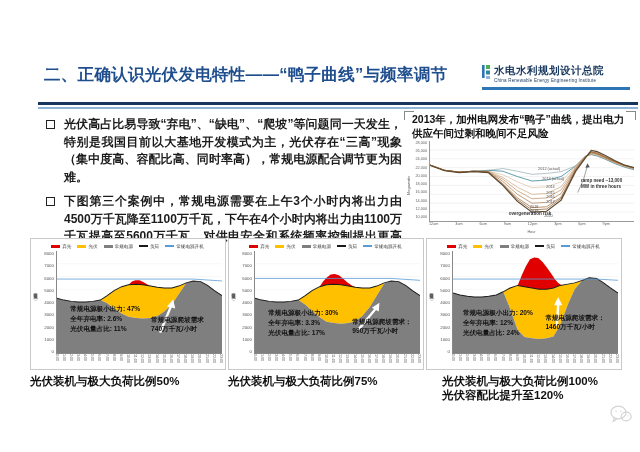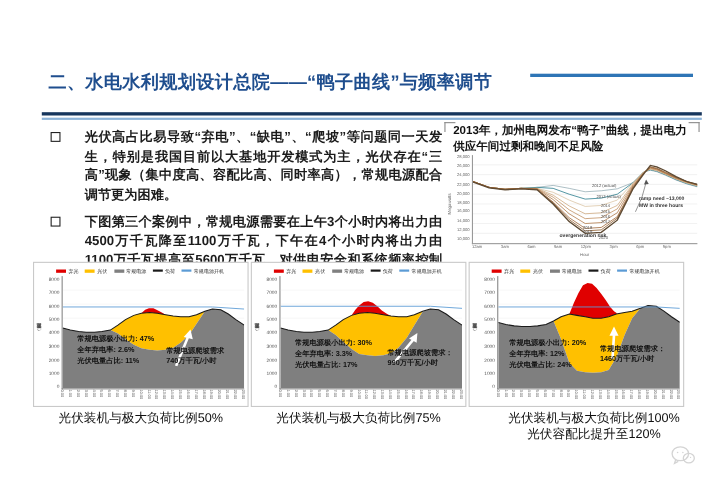--- a/index.html
+++ b/index.html
@@ -13,21 +13,21 @@
   .institute{right:6px;top:64px;width:152px;}
   .inst-row{display:flex;align-items:flex-start;gap:3px;}
   .inst-name{font-size:10.5px;font-weight:bold;color:#17365D;letter-spacing:0.5px;line-height:1.2;}
   .inst-sub{font-size:4.5px;color:#17365D;letter-spacing:0.2px;margin-top:1px;}
   .inst-underline{margin-top:3px;height:2.5px;background:#2E75B6;width:148px;}
   .rule1{left:38px;top:102px;right:2px;height:2.5px;background:#17365D;}
   .rule2{left:38px;top:106.5px;right:2px;height:2px;background:#8DB4D9;}
 
   
   .bullets{left:46px;top:116px;width:356px;}
-  .bullet{display:flex;gap:22px;margin-bottom:7px;}
+  .bullet{display:flex;gap:9px;margin-bottom:7px;}
   .bmark{flex:0 0 auto;width:7px;height:7px;border:1.6px solid #222;margin-top:4px;}
   .btext{font-size:12px;font-weight:bold;color:#1c1c1c;line-height:1.46;text-align:justify;}
 
   
   .duckbox{left:404px;top:111px;width:232px;height:126px;}
   .duckcap{position:absolute;left:8px;right:8px;top:2px;font-size:10.5px;font-weight:bold;
            color:#111;line-height:1.3;text-align:left;}
   .corner{position:absolute;width:9px;height:8px;top:0;}
   .corner.l{left:0;border-left:1.5px solid #8a8a8a;border-top:1.5px solid #8a8a8a;}
   .corner.r{right:0;border-right:1.5px solid #8a8a8a;border-top:1.5px solid #8a8a8a;}
@@ -60,34 +60,48 @@
   .pylabel{writing-mode:vertical-rl;transform:rotate(180deg);font-size:4.6px;color:#444;
            flex:0 0 7px;text-align:center;}
   .pyticks{flex:0 0 14px;display:flex;flex-direction:column;justify-content:space-between;
            align-items:flex-end;font-size:4.4px;color:#555;padding-right:2px;}
   .pplot{position:relative;flex:1;border-left:1px solid #888;border-bottom:1px solid #888;}
   .pplot svg{position:absolute;inset:0;width:100%;height:100%;}
   .stats{position:absolute;font-size:6.6px;font-weight:bold;color:#111;line-height:1.5;white-space:nowrap;}
   .ramp{position:absolute;font-size:6.6px;font-weight:bold;color:#111;line-height:1.35;}
   .pxticks{flex:0 0 15px;display:flex;justify-content:space-between;padding-left:21px;}
   .pxticks span{writing-mode:vertical-rl;font-size:3.6px;color:#555;line-height:1;}
-  .pcap{font-size:11.5px;font-weight:normal;color:#111;text-align:center;line-height:1.25;}
+  .pcap{font-size:11.5px;font-weight:bold;color:#111;line-height:1.25;}
   .cap1{left:30px;top:374px;width:196px;} .cap2{left:228px;top:374px;width:196px;}
   .cap3{left:442px;top:374px;width:196px;}
 
   
   .watermark{right:8px;top:405px;display:flex;align-items:center;gap:6px;color:#D4D4D4;
              font-size:15px;letter-spacing:1px;}
 </style>
 </head>
 <body>
 
-<div class="abs title">二、水电水利规划设计总院——“鸭子曲线”与频率调节</div>
+<div class="abs title">二、正确认识光伏发电特性——“鸭子曲线”与频率调节</div>
 
 <div class="abs institute">
+  <div class="inst-row">
+    <span>
+      <svg width="9" height="16" viewBox="0 0 9 16">
+        <rect x="0" y="1" width="2.6" height="13" fill="#2E75B6"></rect>
+        <rect x="4" y="1" width="4" height="4" fill="#4CAF50"></rect>
+        <rect x="4" y="6.5" width="4" height="4" fill="#31859C"></rect>
+        <rect x="4" y="12" width="4" height="3" fill="#8DB4D9"></rect>
+      </svg>
+    </span>
+    <div>
+      <div class="inst-name">水电水利规划设计总院</div>
+      <div class="inst-sub">China Renewable Energy Engineering Institute</div>
+    </div>
+  </div>
   <div class="inst-underline"></div>
 </div>
 
 <div class="abs rule1"></div>
 <div class="abs rule2"></div>
 
 <div class="abs bullets">
   <div class="bullet">
     <span class="bmark"></span>
     <span class="btext">光伏高占比易导致“弃电”、“缺电”、“爬坡”等问题同一天发生，特别是我国目前以大基地开发模式为主，光伏存在“三高”现象（集中度高、容配比高、同时率高），常规电源配合调节更为困难。</span>

